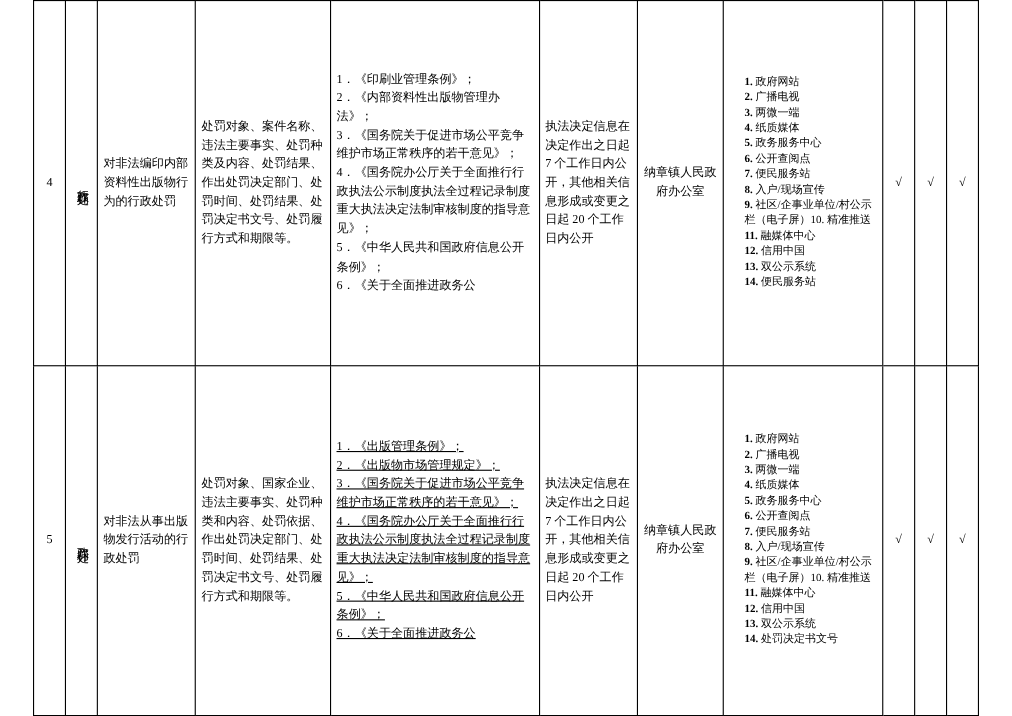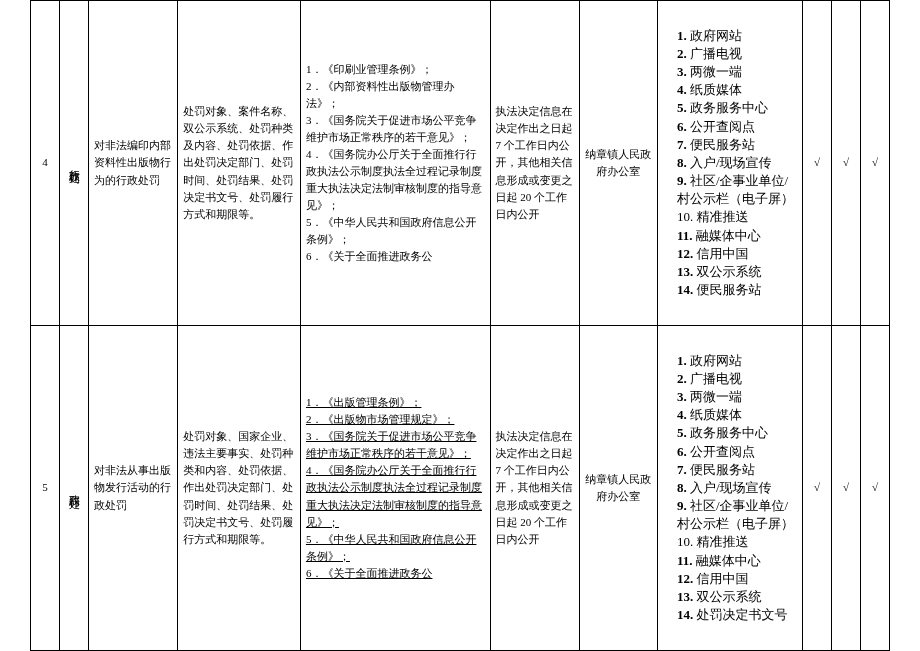--- a/index.html
+++ b/index.html
@@ -30,21 +30,21 @@
       word-break: break-all;
       overflow: hidden;
     }
     td.center { text-align: center; }
     td.vtext  {
       text-align: center;
       writing-mode: vertical-rl;
       text-orientation: upright;
       letter-spacing: 1px;
     }
-    td.small  { font-size: 13px; line-height: 1.4; }
+    td.small  { font-size: 10px; line-height: 1.4; }
     td.no-right-border { border-right: none; }
     td.check { text-align: center; font-style: italic; }
 
     
     col.c-idx   { width: 26px; }
     col.c-type  { width: 26px; }
     col.c-item  { width: 80px; }
     col.c-desc  { width: 110px; }
     col.c-basis { width: 170px; }
     col.c-time  { width: 80px; }
@@ -83,21 +83,21 @@
     <col class="c-chk">
         <col class="c-chk">
         <col class="c-chk">
   </colgroup>
   <tbody>
 
     <tr>
       <td class="center">4</td>
       <td class="vtext">行政处罚</td>
       <td>对非法编印内部资料性出版物行为的行政处罚</td>
-      <td>处罚对象、案件名称、双公示系统、处罚种类及内容、处罚依据、作出处罚决定部门、处罚时间、处罚结果、处罚决定书文号、处罚履行方式和期限等。</td>
+      <td>处罚对象、案件名称、违法主要事实、处罚种类及内容、处罚结果、作出处罚决定部门、处罚时间、处罚结果、处罚决定书文号、处罚履行方式和期限等。</td>
       <td style="white-space:pre-line;">1．《印刷业管理条例》；
 2．《内部资料性出版物管理办法》；
 3．《国务院关于促进市场公平竞争维护市场正常秩序的若干意见》；
 4．《国务院办公厅关于全面推行行政执法公示制度执法全过程记录制度重大执法决定法制审核制度的指导意见》；
 5．《中华人民共和国政府信息公开条例》；
 6．《关于全面推进政务公</td>
       <td>执法决定信息在决定作出之日起 7 个工作日内公开，其他相关信息形成或变更之日起 20 个工作日内公开</td>
       <td class="center">纳章镇人民政府办公室</td>
       <td class="small no-right-border">
         <ol class="channels">

